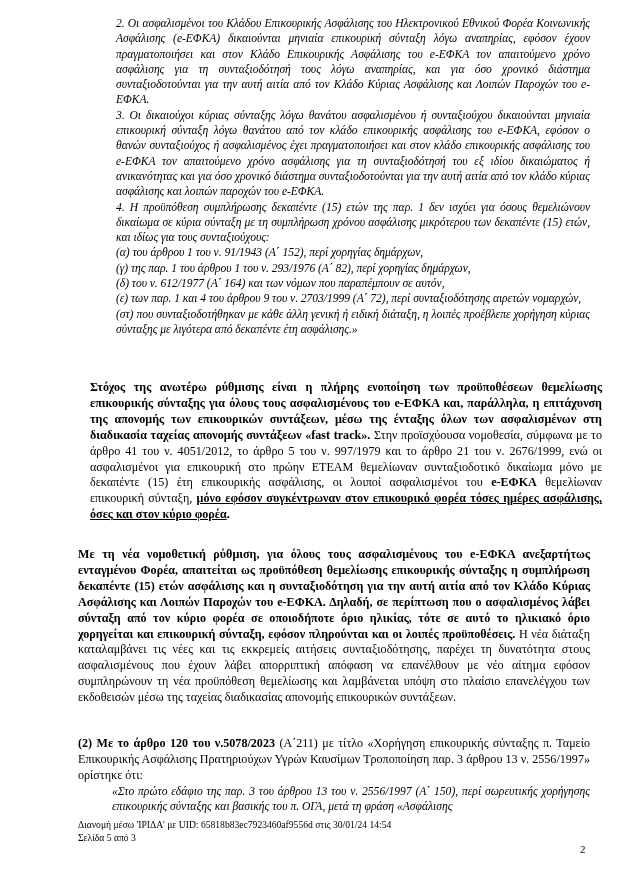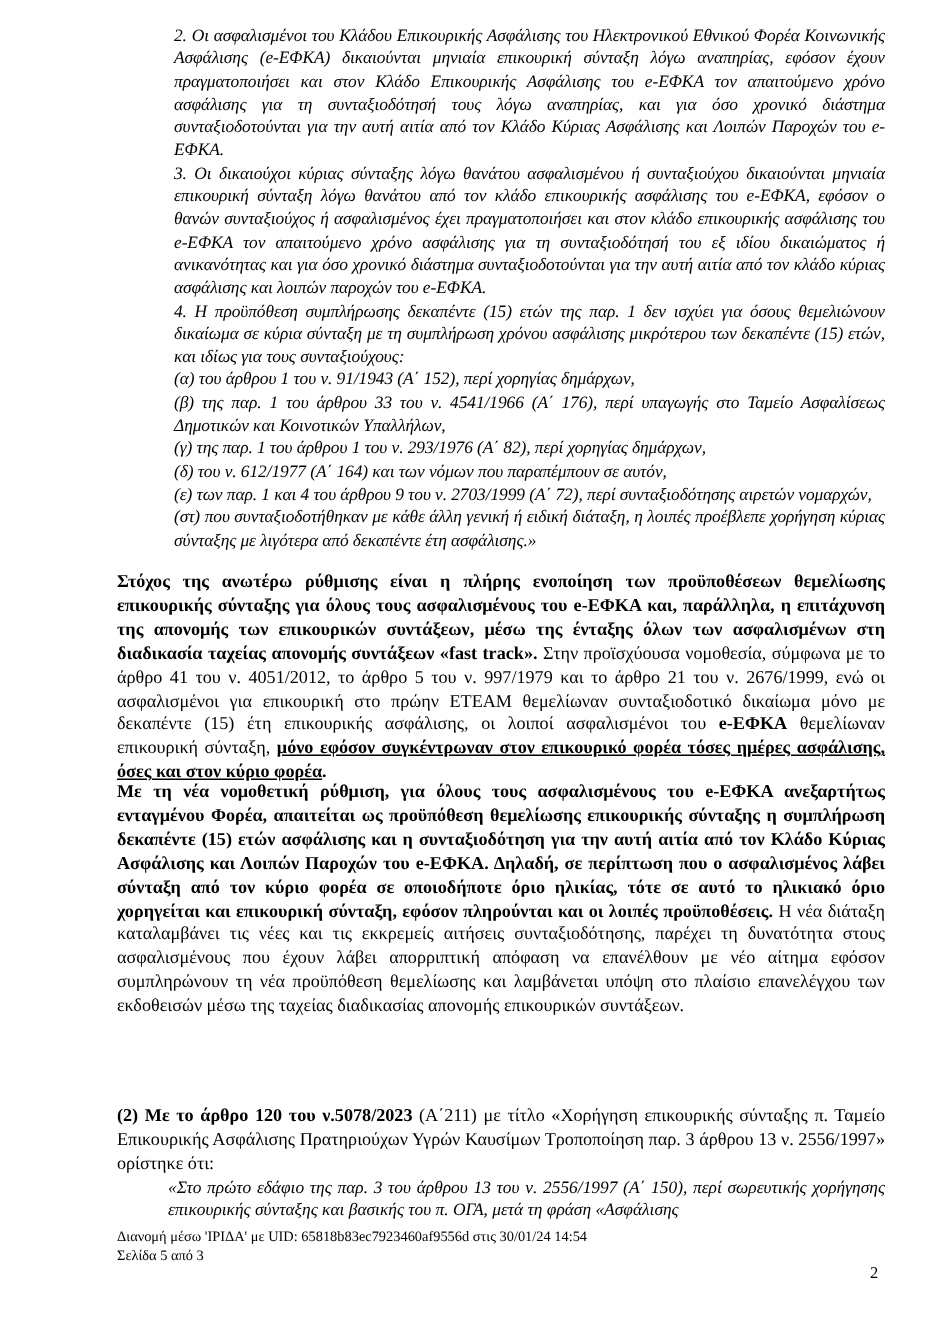--- a/index.html
+++ b/index.html
@@ -7,22 +7,22 @@
          font-family: "Liberation Serif", "DejaVu Serif", serif; color: #000; }
   .page { position: absolute; left: 0; top: 0; width: 630px; height: 635px; background: #fff; }
 
   .quote-block { position: absolute; left: 116px; top: 16px; width: 474px;
                  font-style: italic; font-size: 11.6px; line-height: 15.3px;
                  text-align: justify; letter-spacing: -0.05px; }
   .quote-block p { margin: 0; }
 
   .body-para { position: absolute; left: 78px; width: 512px;
                font-size: 12.1px; line-height: 15.9px; text-align: justify; margin: 0; }
-  #para1 { top: 380px; }
-  #para2 { top: 520px; }
+  #para1 { top: 380px; margin-left: 12px; }
+  #para2 { top: 547px; }
   .b { font-weight: bold; }
   .u { text-decoration: underline; }
 
   #section2 { position: absolute; left: 78px; top: 736px; width: 512px;
               font-size: 12.1px; line-height: 15.9px; text-align: justify; }
   #section2 .intro { margin: 0; }
   #section2 .quoted { margin: 0 0 0 34px; font-style: italic; font-size: 11.6px; line-height: 15.4px; }
 
   .footer { position: absolute; left: 78px; top: 818px; font-size: 9.6px; line-height: 13px; }
   .footer div { white-space: nowrap; }
@@ -31,21 +31,20 @@
 </head>
 <body>
 
 <div class="page">
 
   <div class="quote-block">
     <p>2. Οι ασφαλισμένοι του Κλάδου Επικουρικής Ασφάλισης του Ηλεκτρονικού Εθνικού Φορέα Κοινωνικής Ασφάλισης (e-ΕΦΚΑ) δικαιούνται μηνιαία επικουρική σύνταξη λόγω αναπηρίας, εφόσον έχουν πραγματοποιήσει και στον Κλάδο Επικουρικής Ασφάλισης του e-ΕΦΚΑ τον απαιτούμενο χρόνο ασφάλισης για τη συνταξιοδότησή τους λόγω αναπηρίας, και για όσο χρονικό διάστημα συνταξιοδοτούνται για την αυτή αιτία από τον Κλάδο Κύριας Ασφάλισης και Λοιπών Παροχών του e-ΕΦΚΑ.</p>
     <p>3. Οι δικαιούχοι κύριας σύνταξης λόγω θανάτου ασφαλισμένου ή συνταξιούχου δικαιούνται μηνιαία επικουρική σύνταξη λόγω θανάτου από τον κλάδο επικουρικής ασφάλισης του e-ΕΦΚΑ, εφόσον ο θανών συνταξιούχος ή ασφαλισμένος έχει πραγματοποιήσει και στον κλάδο επικουρικής ασφάλισης του e-ΕΦΚΑ τον απαιτούμενο χρόνο ασφάλισης για τη συνταξιοδότησή του εξ ιδίου δικαιώματος ή ανικανότητας και για όσο χρονικό διάστημα συνταξιοδοτούνται για την αυτή αιτία από τον κλάδο κύριας ασφάλισης και λοιπών παροχών του e-ΕΦΚΑ.</p>
     <p>4. Η προϋπόθεση συμπλήρωσης δεκαπέντε (15) ετών της παρ. 1 δεν ισχύει για όσους θεμελιώνουν δικαίωμα σε κύρια σύνταξη με τη συμπλήρωση χρόνου ασφάλισης μικρότερου των δεκαπέντε (15) ετών, και ιδίως για τους συνταξιούχους:</p>
     <p>(α) του άρθρου 1 του ν. 91/1943 (Α΄ 152), περί χορηγίας δημάρχων,</p>
-    <p>(β) της παρ. 1 του άρθρου 33 του ν. 4541/1966 (Α΄ 176), περί υπαγωγής στο Ταμείο Ασφαλίσεως Δημοτικών και Κοινοτικών Υπαλλήλων,</p>
     <p>(γ) της παρ. 1 του άρθρου 1 του ν. 293/1976 (Α΄ 82), περί χορηγίας δημάρχων,</p>
     <p>(δ) του ν. 612/1977 (Α΄ 164) και των νόμων που παραπέμπουν σε αυτόν,</p>
     <p>(ε) των παρ. 1 και 4 του άρθρου 9 του ν. 2703/1999 (Α΄ 72), περί συνταξιοδότησης αιρετών νομαρχών,</p>
     <p>(στ) που συνταξιοδοτήθηκαν με κάθε άλλη γενική ή ειδική διάταξη, η λοιπές προέβλεπε χορήγηση κύριας σύνταξης με λιγότερα από δεκαπέντε έτη ασφάλισης.»</p>
   </div>
 
   <p class="body-para" id="para1"><span class="b">Στόχος της ανωτέρω ρύθμισης είναι η πλήρης ενοποίηση των προϋποθέσεων θεμελίωσης επικουρικής σύνταξης για όλους τους ασφαλισμένους του e-ΕΦΚΑ και, παράλληλα, η επιτάχυνση της απονομής των επικουρικών συντάξεων, μέσω της ένταξης όλων των ασφαλισμένων στη διαδικασία ταχείας απονομής συντάξεων «fast track».</span><span> Στην προϊσχύουσα νομοθεσία, σύμφωνα με το άρθρο 41 του ν. 4051/2012, το άρθρο 5 του ν. 997/1979 και το άρθρο 21 του ν. 2676/1999, ενώ οι ασφαλισμένοι για επικουρική στο πρώην ΕΤΕΑΜ θεμελίωναν συνταξιοδοτικό δικαίωμα μόνο με δεκαπέντε (15) έτη επικουρικής ασφάλισης, οι λοιποί ασφαλισμένοι του </span><span class="b">e-ΕΦΚΑ</span><span> θεμελίωναν επικουρική σύνταξη, </span><span class="b u">μόνο εφόσον συγκέντρωναν στον επικουρικό φορέα τόσες ημέρες ασφάλισης, όσες και στον κύριο φορέα</span><span class="b">.</span></p>
 
   <p class="body-para" id="para2"><span class="b">Με τη νέα νομοθετική ρύθμιση, για όλους τους ασφαλισμένους του e-ΕΦΚΑ ανεξαρτήτως ενταγμένου Φορέα, απαιτείται ως προϋπόθεση θεμελίωσης επικουρικής σύνταξης η συμπλήρωση δεκαπέντε (15) ετών ασφάλισης και η συνταξιοδότηση για την αυτή αιτία από τον Κλάδο Κύριας Ασφάλισης και Λοιπών Παροχών του e-ΕΦΚΑ. Δηλαδή, σε περίπτωση που ο ασφαλισμένος λάβει σύνταξη από τον κύριο φορέα σε οποιοδήποτε όριο ηλικίας, τότε σε αυτό το ηλικιακό όριο χορηγείται και επικουρική σύνταξη, εφόσον πληρούνται και οι λοιπές προϋποθέσεις.</span><span> Η νέα διάταξη καταλαμβάνει τις νέες και τις εκκρεμείς αιτήσεις συνταξιοδότησης, παρέχει τη δυνατότητα στους ασφαλισμένους που έχουν λάβει απορριπτική απόφαση να επανέλθουν με νέο αίτημα εφόσον συμπληρώνουν τη νέα προϋπόθεση θεμελίωσης και λαμβάνεται υπόψη στο πλαίσιο επανελέγχου των εκδοθεισών μέσω της ταχείας διαδικασίας απονομής επικουρικών συντάξεων.</span></p>
 

